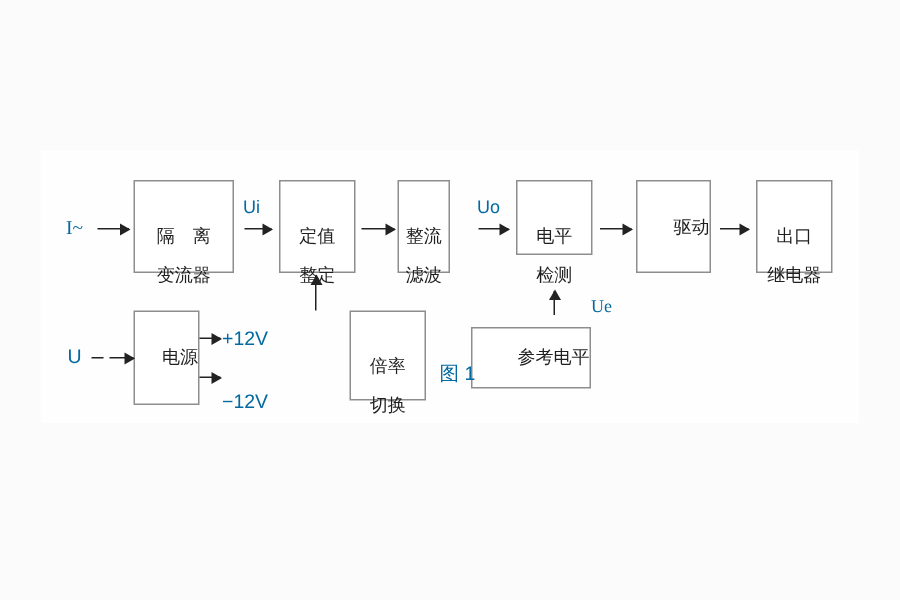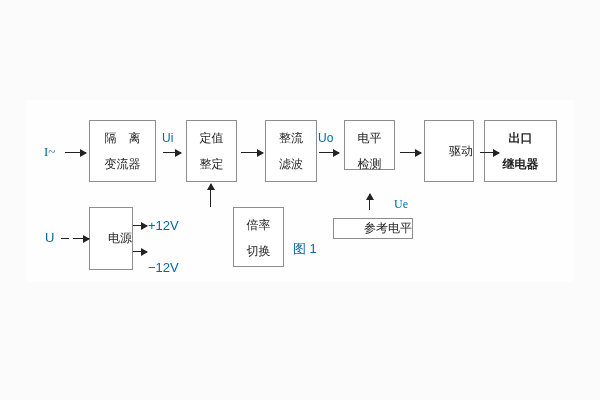--- a/index.html
+++ b/index.html
@@ -21,21 +21,21 @@
   .box {
     position: absolute;
     box-sizing: border-box;
     background: #ffffff;
     border: 1px solid #8d8d8d;
     text-align: center;
     font-size: 12px;
     color: #1f1f1f;
   }
   .box .ln { display: block; line-height: 26px; }
-  .two { padding-top: 4px; }
+  .two { padding-top: 23px; }
   .one { display: flex; align-items: center; justify-content: flex-end; }
   .lbl {
     position: absolute;
     font-size: 12px;
     line-height: 14px;
     white-space: nowrap;
     color: #0369a1;
   }
   .lg { font-size: 13px; }
   .serif { font-family: "Liberation Serif", serif; }
@@ -69,49 +69,49 @@
   <div class="box two" style="left:89px; top:120px; width:67px; height:62px;">
     <span class="ln">隔　离</span>
     <span class="ln">变流器</span>
   </div>
 
   <div class="box two" style="left:186px; top:120px; width:51px; height:62px;">
     <span class="ln">定值</span>
     <span class="ln">整定</span>
   </div>
 
-  <div class="box two" style="left:265px; top:120px; width:52px; height:62px;">
+  <div class="box two" style="left:265px; top:120px; width:35px; height:62px;">
     <span class="ln">整流</span>
     <span class="ln">滤波</span>
   </div>
 
   <div class="box two" style="left:344px; top:120px; width:51px; height:50px;">
     <span class="ln">电平</span>
     <span class="ln">检测</span>
   </div>
 
   <div class="box one" style="left:424px; top:120px; width:50px; height:62px;">
     <span>驱动</span>
   </div>
 
-  <div class="box two" style="left:484px; top:120px; width:73px; height:62px;font-weight:bold;">
+  <div class="box two" style="left:504px; top:120px; width:51px; height:62px;">
     <span class="ln">出口</span>
     <span class="ln">继电器</span>
   </div>
 
   <div class="box one" style="left:89px; top:207px; width:44px; height:63px;">
     <span>电源</span>
   </div>
 
   <div class="box two" style="left:185px; top:207px; width:51px; height:60px;margin-left:48px;">
     <span class="ln">倍率</span>
     <span class="ln">切换</span>
   </div>
 
-  <div class="box one" style="left:333px; top:218px; width:80px; height:21px;">
+  <div class="box one" style="left:314px; top:218px; width:80px; height:41px;">
     <span>参考电平</span>
   </div>
 
   <div class="lbl lg serif" style="left:44px; top:145px;">I~</div>
   <div class="lbl" style="left:162px; top:131px;">Ui</div>
   <div class="lbl" style="left:318px; top:131px;">Uo</div>
   <div class="lbl" style="left:394px; top:197px;font-family:Liberation Serif, serif;">Ue</div>
   <div class="lbl lg" style="left:45px; top:231px;">U</div>
   <div class="lbl lg" style="left:148px; top:219px;">+12V</div>
   <div class="lbl lg" style="left:148px; top:245px;margin-top:16px;">−12V</div>

